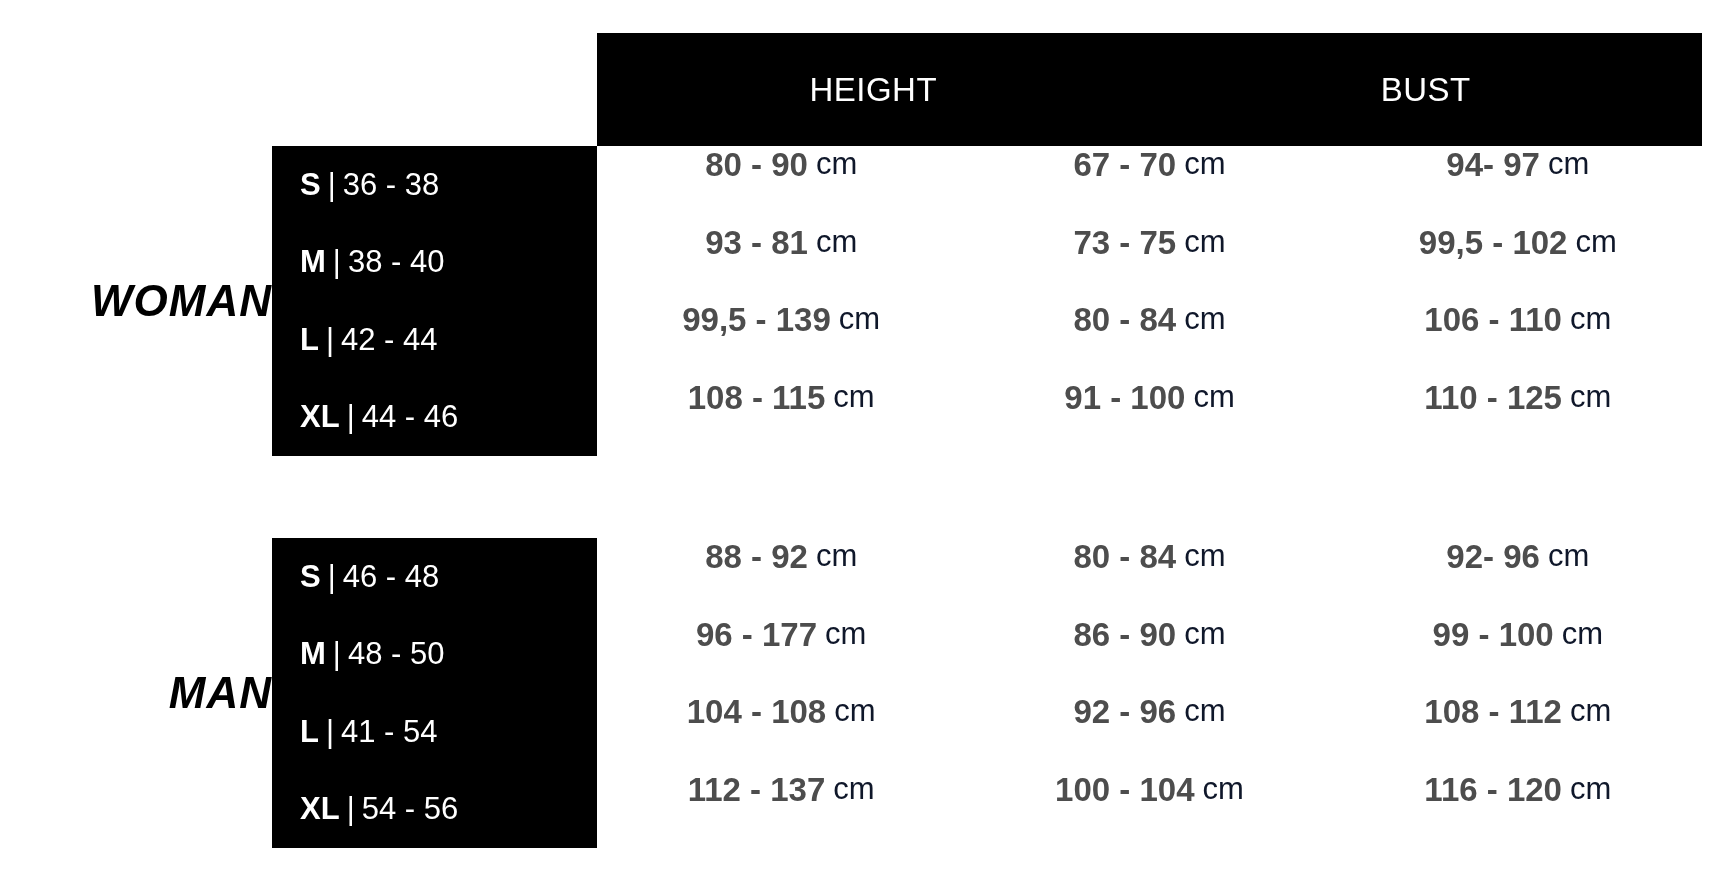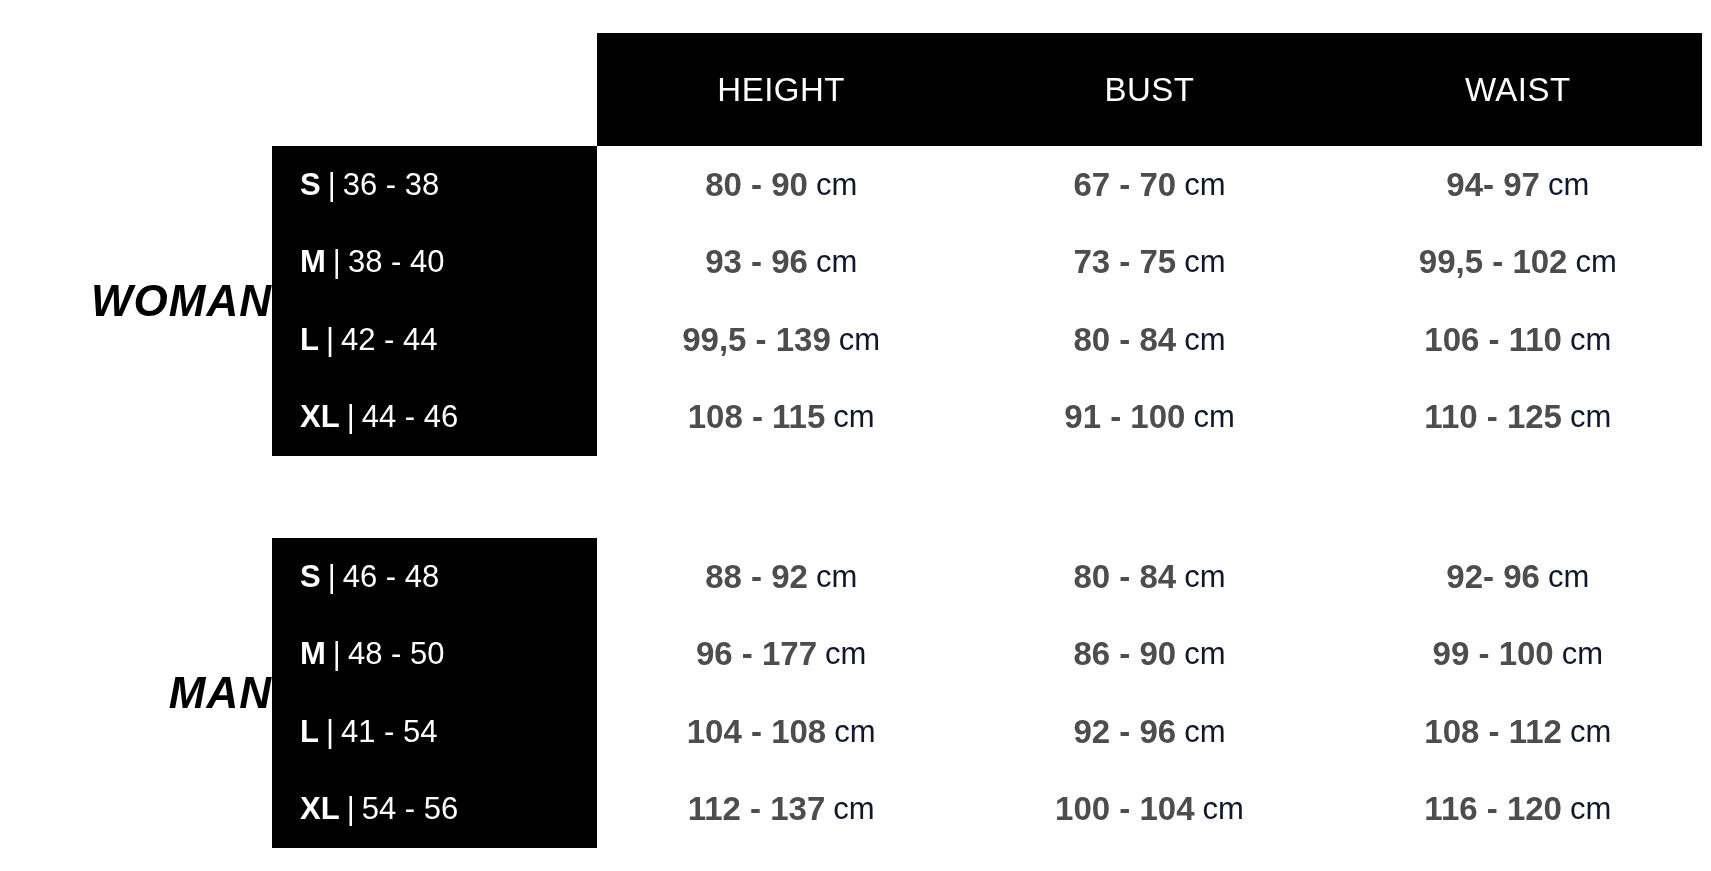--- a/index.html
+++ b/index.html
@@ -109,21 +109,20 @@
     display: flex;
   }
   .measure-col {
     flex: 1 1 0;
     display: flex;
     flex-direction: column;
   }
   .measure-cell {
     flex: 1 1 0;
     display: flex;
-    align-items: center;
     justify-content: center;
     white-space: nowrap;
   }
   .measure-cell .val {
     font-size: 33px;
     font-weight: bold;
     color: #4d4d4d;
   }
   .measure-cell .unit {
     font-size: 31px;
@@ -133,21 +132,20 @@
   }
 </style>
 </head>
 <body>
 
 <div class="sheet">
 
   <div class="header-band">
     <div class="header-cell">HEIGHT</div>
     <div class="header-cell">BUST</div>
-    <div class="header-cell">WAIST</div>
   </div>
 
   <div class="section woman">
     <div class="group-label">WOMAN</div>
 
     <div class="size-col">
       <div class="size-cell">
         <span class="sz">S</span>
         <span class="bar">|</span>
         <span class="eu">36 - 38</span>
@@ -169,21 +167,21 @@
       </div>
     </div>
 
     <div class="measure-cols">
       <div class="measure-col">
         <div class="measure-cell">
           <span class="val">80 - 90</span>
           <span class="unit">cm</span>
         </div>
         <div class="measure-cell">
-          <span class="val">93 - 96</span>
+          <span class="val">93 - 81</span>
           <span class="unit">cm</span>
         </div>
         <div class="measure-cell">
           <span class="val">99,5 - 139</span>
           <span class="unit">cm</span>
         </div>
         <div class="measure-cell">
           <span class="val">108 - 115</span>
           <span class="unit">cm</span>
         </div>

